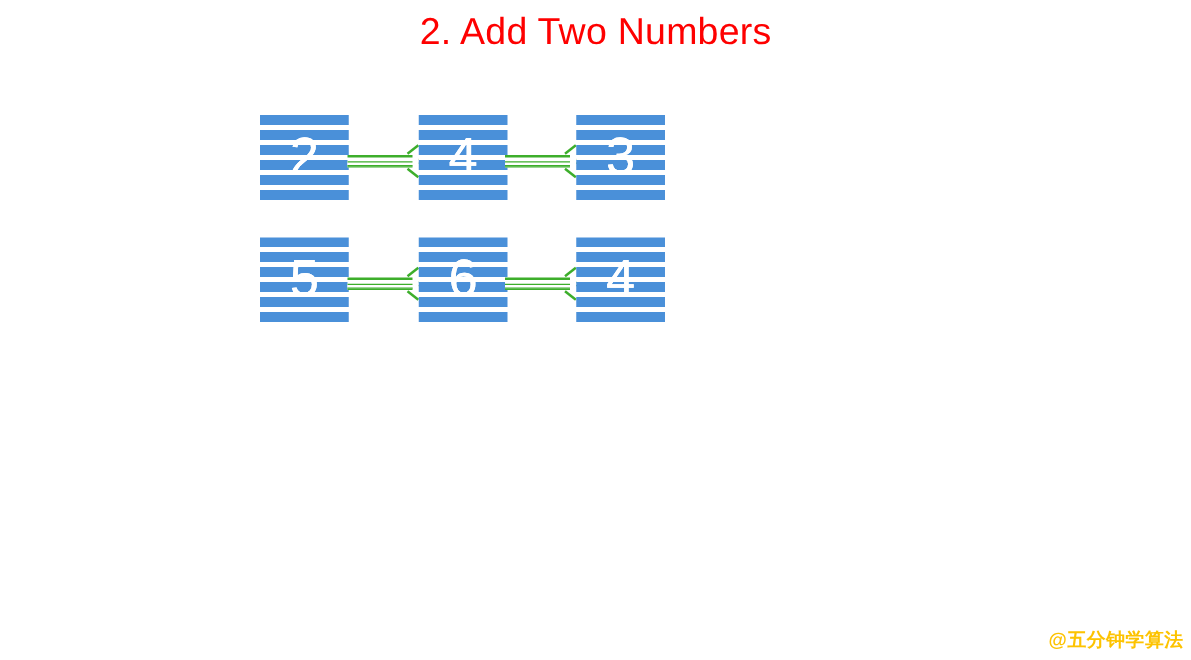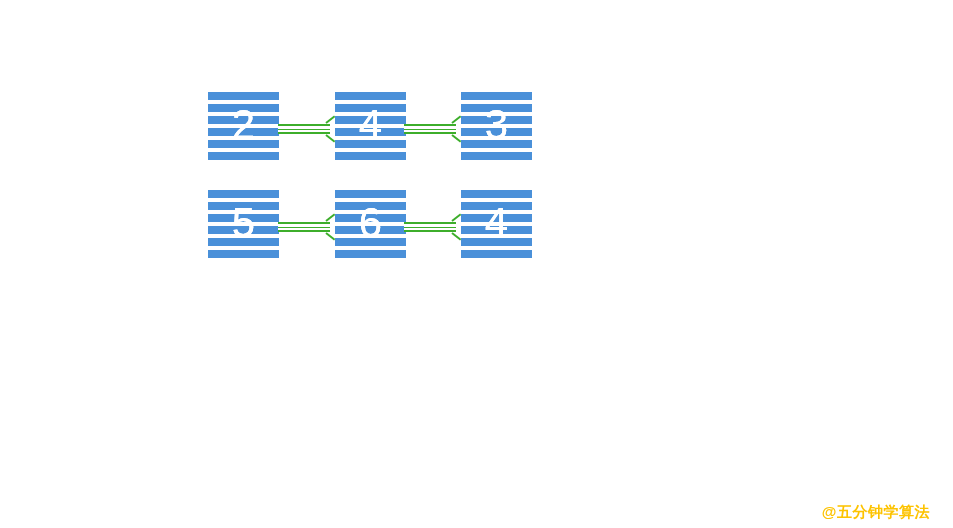--- a/index.html
+++ b/index.html
@@ -153,34 +153,35 @@
     width: 7px;
     height: 4px;
     border-top: 1px solid var(--arrow-green);
     border-bottom: 1px solid var(--arrow-green);
     box-sizing: border-box;
   }
 
   
   #watermark {
     position: absolute;
-    right: 23px;
+    right: 6px;
     bottom: 6px;
     font-size: 15px;
     font-weight: 700;
     color: #fdc300;
     letter-spacing: 0.5px;
     white-space: nowrap;
   }
 </style>
 </head>
 <body>
 
 <div id="slide" style="background: rgb(255, 255, 255);">
 
+  <div id="slide-title" style="color: rgb(254, 0, 0);">2. Add Two Numbers</div>
 
   <div class="list-row" id="row-0">
 
     <div class="node n0">
       <div class="stripes"></div>
       <div class="digit" style="color: rgb(255, 255, 255);">2</div>
     </div>
 
     <div class="arrow a0">
       <div class="bar"></div>

